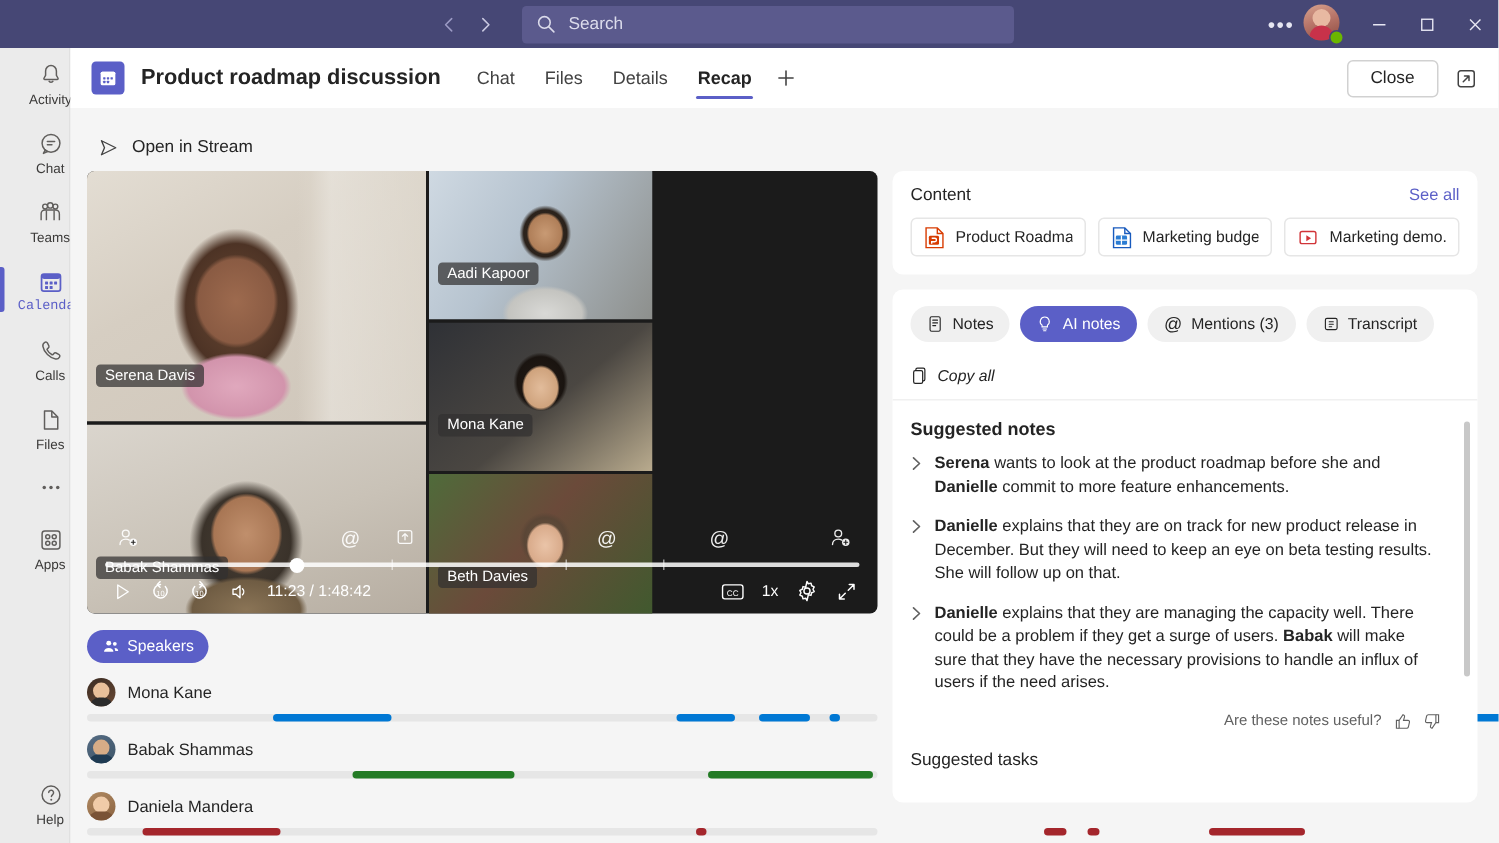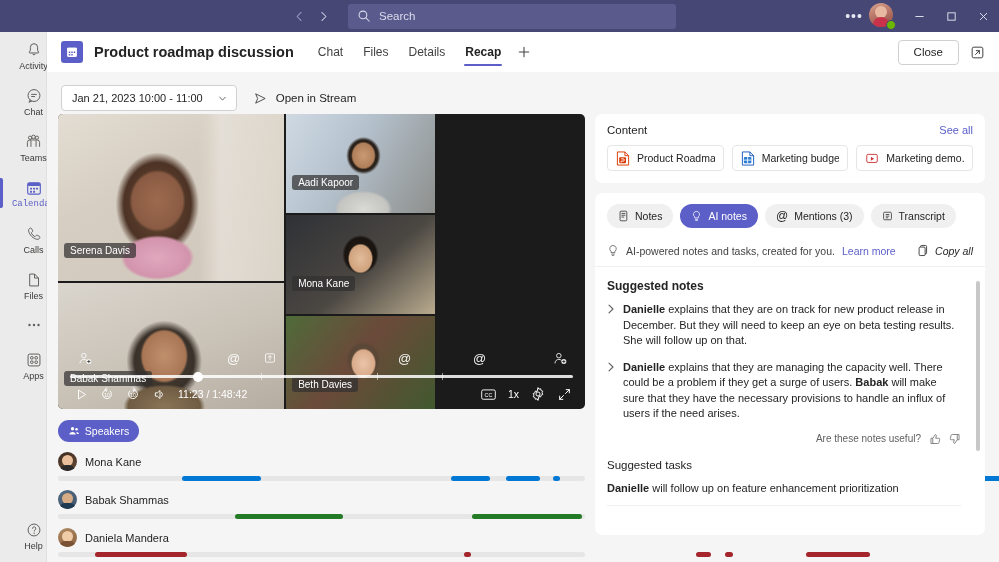--- a/index.html
+++ b/index.html
@@ -399,28 +399,20 @@
         <div class="popout-btn">
           <svg width="15" height="15" viewBox="0 0 18 18">
               <rect x="2.6" y="2.6" width="12.8" height="12.8" rx="2" fill="none" stroke="currentColor" stroke-width="1.2"></rect>
               <path d="M6.6 11.4l4.6-4.6M7.6 6.8h3.6v3.6" fill="none" stroke="currentColor" stroke-width="1.2" stroke-linecap="round" stroke-linejoin="round"></path>
             </svg>
         </div>
       </div>
     </div>
 
     <div class="subbar">
-      <div class="datesel">
-        <span class="dtext">Jan 21, 2023 10:00 - 11:00</span>
-        <span>
-          <svg width="11" height="11" viewBox="0 0 16 16">
-              <path d="M4 6.2l4 4 4-4" fill="none" stroke="#424242" stroke-width="1.2" stroke-linecap="round" stroke-linejoin="round"></path>
-            </svg>
-        </span>
-      </div>
       <div class="stream-btn">
         <span>
           <svg width="15" height="15" viewBox="0 0 18 18">
               <path d="M3.2 3.4l11.4 5.6-11.4 5.6 2.4-5.6z" fill="none" stroke="#424242" stroke-width="1.1" stroke-linejoin="round"></path>
             </svg>
         </span>
         <span class="slabel">Open in Stream</span>
       </div>
     </div>
 
@@ -695,58 +687,56 @@
                 <svg width="11" height="12" viewBox="0 0 14 16">
                     <rect x="1.8" y="3" width="10.4" height="10" rx="1.4" fill="none" stroke="#242424" stroke-width="1"></rect>
                     <path d="M5.2 6h3.6M5.2 8.2h3.6M5.2 10.4h2.2" stroke="#242424" stroke-width="1" stroke-linecap="round"></path>
                   </svg>
               </span>
               <span class="plab">Transcript</span>
             </div>
           </div>
 
           <div class="aibar">
-            <div class="aibar-l">
-              <span>
-                <svg width="12" height="13" viewBox="0 0 14 16">
-                    <path d="M7 1.8a4 4 0 00-2.4 7.2v1.6h4.8V9A4 4 0 007 1.8z" fill="none" stroke="#616161" stroke-width="1"></path>
-                    <path d="M5.4 12.4h3.2M6 14h2" stroke="#616161" stroke-width="1" stroke-linecap="round"></path>
-                  </svg>
-              </span>
-              <span class="aitext">AI-powered notes and tasks, created for you.</span>
-              <span class="ailink">Learn more</span>
-            </div>
             <div class="copyall">
               <span>
                 <svg width="12" height="13" viewBox="0 0 14 16">
                     <rect x="4" y="1.8" width="7.4" height="10.4" rx="1.3" fill="none" stroke="#242424" stroke-width="1"></rect>
                     <rect x="2.2" y="3.8" width="7.4" height="10.4" rx="1.3" fill="#fff" stroke="#242424" stroke-width="1"></rect>
                   </svg>
               </span>
               <span class="clb">Copy all</span>
             </div>
           </div>
 
           <div class="notes-scroll">
             <div class="sec-title">Suggested notes</div>
 
             <div class="nitem">
               <span class="nchev">
                 <svg width="8" height="10" viewBox="0 0 8 10">
                     <path d="M2 1.2l4 3.8-4 3.8" fill="none" stroke="#616161" stroke-width="1.1" stroke-linecap="round" stroke-linejoin="round"></path>
                   </svg>
               </span>
-              <span class="ntext"><b>Danielle</b> explains that they are on track for new product release in December. But they will need to keep an eye on beta testing results. She will follow up on that.</span>
+              <span class="ntext"><b>Serena</b> wants to look at the product roadmap before she and <b>Danielle</b> commit to more feature enhancements.</span>
             </div>
             <div class="nitem">
               <span class="nchev">
                 <svg width="8" height="10" viewBox="0 0 8 10">
                     <path d="M2 1.2l4 3.8-4 3.8" fill="none" stroke="#616161" stroke-width="1.1" stroke-linecap="round" stroke-linejoin="round"></path>
                   </svg>
               </span>
+              <span class="ntext"><b>Danielle</b> explains that they are on track for new product release in December. But they will need to keep an eye on beta testing results. She will follow up on that.</span>
+            </div>
+            <div class="nitem">
+              <span class="nchev">
+                <svg width="8" height="10" viewBox="0 0 8 10">
+                    <path d="M2 1.2l4 3.8-4 3.8" fill="none" stroke="#616161" stroke-width="1.1" stroke-linecap="round" stroke-linejoin="round"></path>
+                  </svg>
+              </span>
               <span class="ntext"><b>Danielle</b> explains that they are managing the capacity well. There could be a problem if they get a surge of users. <b>Babak</b> will make sure that they have the necessary provisions to handle an influx of users if the need arises.</span>
             </div>
 
             <div class="useful">
               <span class="ulab">Are these notes useful?</span>
               <span>
                 <svg width="12" height="12" viewBox="0 0 16 16">
                     <path d="M5 14V7l3.4-5 .9.5c.5.3.7.9.5 1.4L8.9 7h4a1.3 1.3 0 011.3 1.6l-1 4.3A1.6 1.6 0 0111.6 14z" fill="none" stroke="#616161" stroke-width="1"></path>
                     <path d="M5 7H2.6v7H5" fill="none" stroke="#616161" stroke-width="1"></path>
                   </svg>

